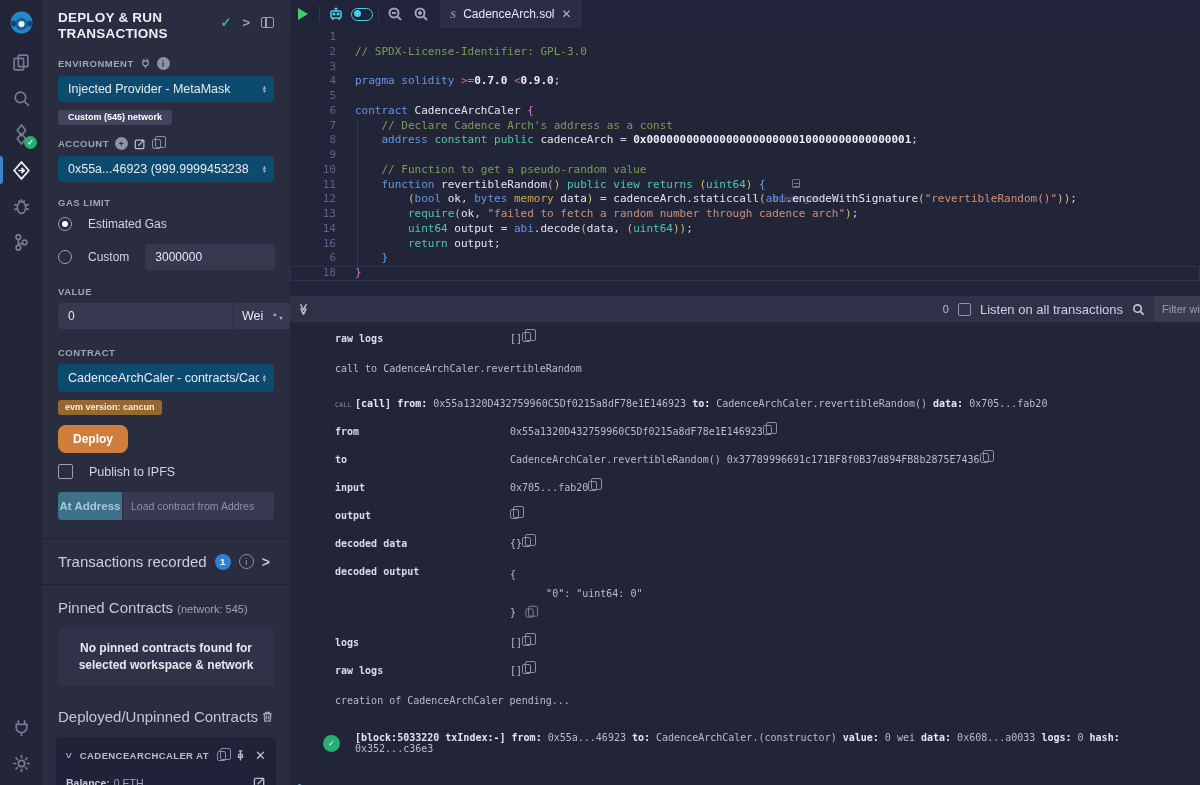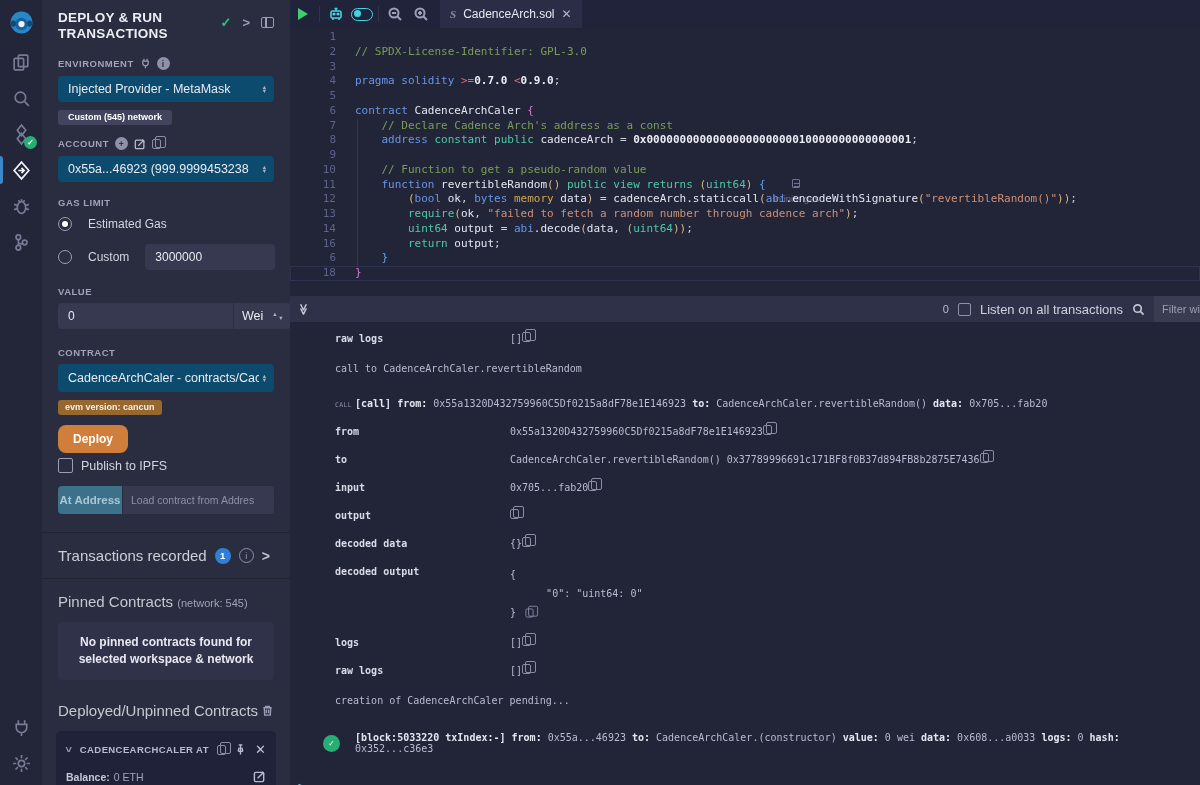--- a/index.html
+++ b/index.html
@@ -41,21 +41,21 @@
   .radio.sel-on::before { content:''; position:absolute; left:3px; top:3px; width:6px; height:6px; border-radius:50%; background:#fff; }
   .gas-input { margin-left:auto; width:130px; height:26px; background:#363950; border-radius:4px; border:none; color:#e9eaf2; font-size:12px; padding:0 10px; font-family:"Liberation Sans",sans-serif; }
 
   .val-row { display:flex; margin-top:6px; gap:1px; }
   .val-input { flex:1; height:26px; background:#363950; border-radius:4px 0 0 4px; border:none; color:#e9eaf2; font-size:12px; padding:0 10px; font-family:"Liberation Sans",sans-serif; }
   .val-unit { width:88px; height:26px; background:#363950; border-radius:0 4px 4px 0; display:flex; align-items:center; justify-content:flex-end; padding:0 8px; font-size:12.5px; color:#e9eaf2; cursor:pointer;text-align:right; }
   .val-unit span:first-child { margin-right:6px; }
 
   .evm-badge { display:inline-block; margin-top:8px; background:#96672f; color:#f7eede; font-size:9px; font-weight:bold; padding:2px 7px 3px; border-radius:3px; }
   .deploy-btn { margin-top:10px; width:70px; height:28px; background:#d07e3b; border:none; border-radius:8px; color:#fff; font-size:12px; font-weight:bold; cursor:pointer; display:block; font-family:"Liberation Sans",sans-serif; }
-  .chk-row { display:flex; align-items:center; gap:8px; margin-top:5px; font-size:12.5px; color:#d3d5e0; }
+  .chk-row { display:flex; align-items:center; gap:16px; margin-top:11px; font-size:12.5px; color:#d3d5e0; }
   .chkbox { width:15px; height:15px; border:1.5px solid #9b9eb4; border-radius:2px; background:transparent; cursor:pointer; flex:0 0 auto; }
   .ataddr-row { display:flex; margin-top:13px; gap:1px; }
   .ataddr-btn { width:88px; height:28px; background:#3d7189; border:none; border-radius:4px 0 0 4px; color:#a8c8d6; font-size:11.5px; font-weight:bold; cursor:pointer; font-family:"Liberation Sans",sans-serif; }
   .ataddr-input { flex:1; height:28px; background:#363950; border:none; border-radius:0 4px 4px 0; color:#e9eaf2; font-size:10.5px; padding:0 8px; font-family:"Liberation Sans",sans-serif; }
   .ataddr-input::placeholder { color:#8d90a6; }
 
   .divider { height:1px; background:#20222f; margin:0 -16px; }
   .tx-row { display:flex; align-items:center; gap:8px; padding:14px 0; font-size:15px; color:#ccced8; }
   .tx-badge { width:16px; height:16px; border-radius:50%; background:#2f7fd6; color:#fff; font-size:9.5px; font-weight:bold; display:flex; align-items:center; justify-content:center; }
   .info-o { width:15px; height:15px; border-radius:50%; border:1.2px solid #8f92a8; color:#9da0b5; font-size:9px; display:flex; align-items:center; justify-content:center; cursor:pointer; }

